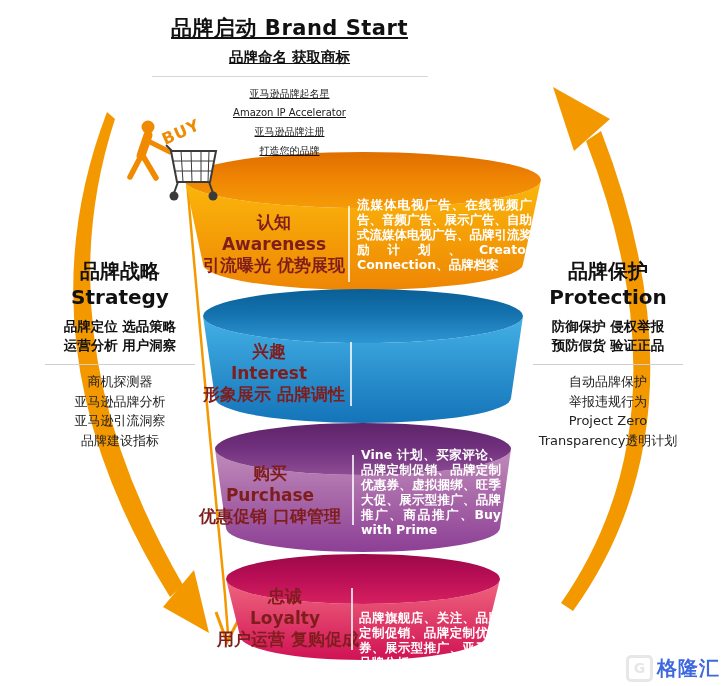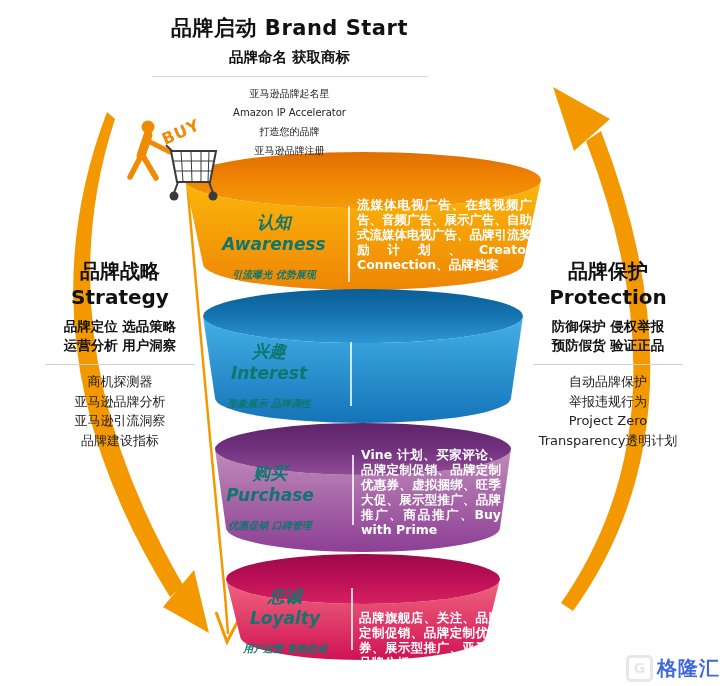--- a/index.html
+++ b/index.html
@@ -2,41 +2,41 @@
 <html><head>
 <meta charset="utf-8">
 <style>
   html,body{margin:0;padding:0;background:#fff;}
   body{font-family:"DejaVu Sans","Liberation Sans",sans-serif;}
   #canvas{position:relative;width:723px;height:686px;background:#fff;overflow:hidden;}
   .abs{position:absolute;}
   svg{position:absolute;top:0;left:0;}
 
   
-  .top-block{top:14px;left:0;width:579px;text-align:center;color:#111;}
+  .top-block{top:14px;left:0;width:579px;text-align:center;color:#111;text-decoration:underline;}
   .top-title{font-size:21px;font-weight:bold;letter-spacing:.5px;}
   .top-sub{font-size:14.5px;font-weight:bold;margin-top:6px;}
   .top-divider{width:276px;height:1px;background:#d6d6d6;margin:9px auto 7px auto;}
   .top-item{font-size:10px;line-height:19px;color:#222;}
 
   
   .side-panel{text-align:center;color:#111;}
   .left-panel{left:30px;top:258px;width:180px;}
   .right-panel{left:510px;top:258px;width:196px;}
   .panel-title{font-size:20px;font-weight:bold;line-height:26px;}
   .panel-tag{font-size:13.5px;font-weight:bold;line-height:19px;}
   .panel-tag.first{margin-top:7px;}
   .panel-divider{width:150px;height:1px;background:#cfcfcf;margin:9px auto 7px auto;}
   .panel-item{font-size:13px;line-height:19.5px;color:#222;}
 
   
-  .layer-label{text-align:center;color:#0f766e;font-style:italic;}
+  .layer-label{text-align:center;color:#7f1d1d;}
   .layer-cn{font-size:17px;font-weight:bold;line-height:22px;}
   .layer-en{font-size:17px;font-weight:bold;line-height:22px;}
-  .layer-tag{font-size:10px;font-weight:bold;line-height:16px;margin-top:12px;white-space:nowrap;}
+  .layer-tag{font-size:17px;font-weight:bold;line-height:16px;margin-top:2px;white-space:nowrap;}
   .layer-features{color:#fff;font-size:12.5px;font-weight:bold;line-height:15px;text-align:justify;}
   .layer-divider{width:2px;background:rgba(255,255,255,.78);}
 
   .f1-label{left:199px;top:211px;width:150px;}
   .f1-features{left:357px;top:197px;width:175px;}
   .f1-div{left:348px;top:206px;height:76px;}
   .f2-label{left:203px;top:340px;width:132px;}
   .f2-features{left:359px;top:334px;width:152px;}
   .f2-div{left:350px;top:342px;height:64px;}
   .f3-label{left:199px;top:462px;width:142px;}
@@ -137,22 +137,22 @@
       <text class="buy-text" x="165" y="145" transform="rotate(-24 165 145)" font-size="16" font-weight="bold" letter-spacing="1" fill="#F08A00">BUY</text>
     </g>
   </svg>
 
   <div class="abs top-block">
     <div class="top-title">品牌启动 Brand Start</div>
     <div class="top-sub">品牌命名 获取商标</div>
     <div class="top-divider"></div>
     <div class="top-item">亚马逊品牌起名星</div>
     <div class="top-item">Amazon IP Accelerator</div>
+    <div class="top-item">亚马逊品牌注册</div>
     <div class="top-item">打造您的品牌</div>
-    <div class="top-item">亚马逊品牌注册</div>
   </div>
 
   <div class="abs side-panel right-panel">
     <div class="panel-title">品牌保护</div>
     <div class="panel-title">Protection</div>
     <div class="panel-tag first">防御保护 侵权举报</div>
     <div class="panel-tag">预防假货 验证正品</div>
     <div class="panel-divider"></div>
     <div class="panel-item">自动品牌保护</div>
     <div class="panel-item">举报违规行为</div>

